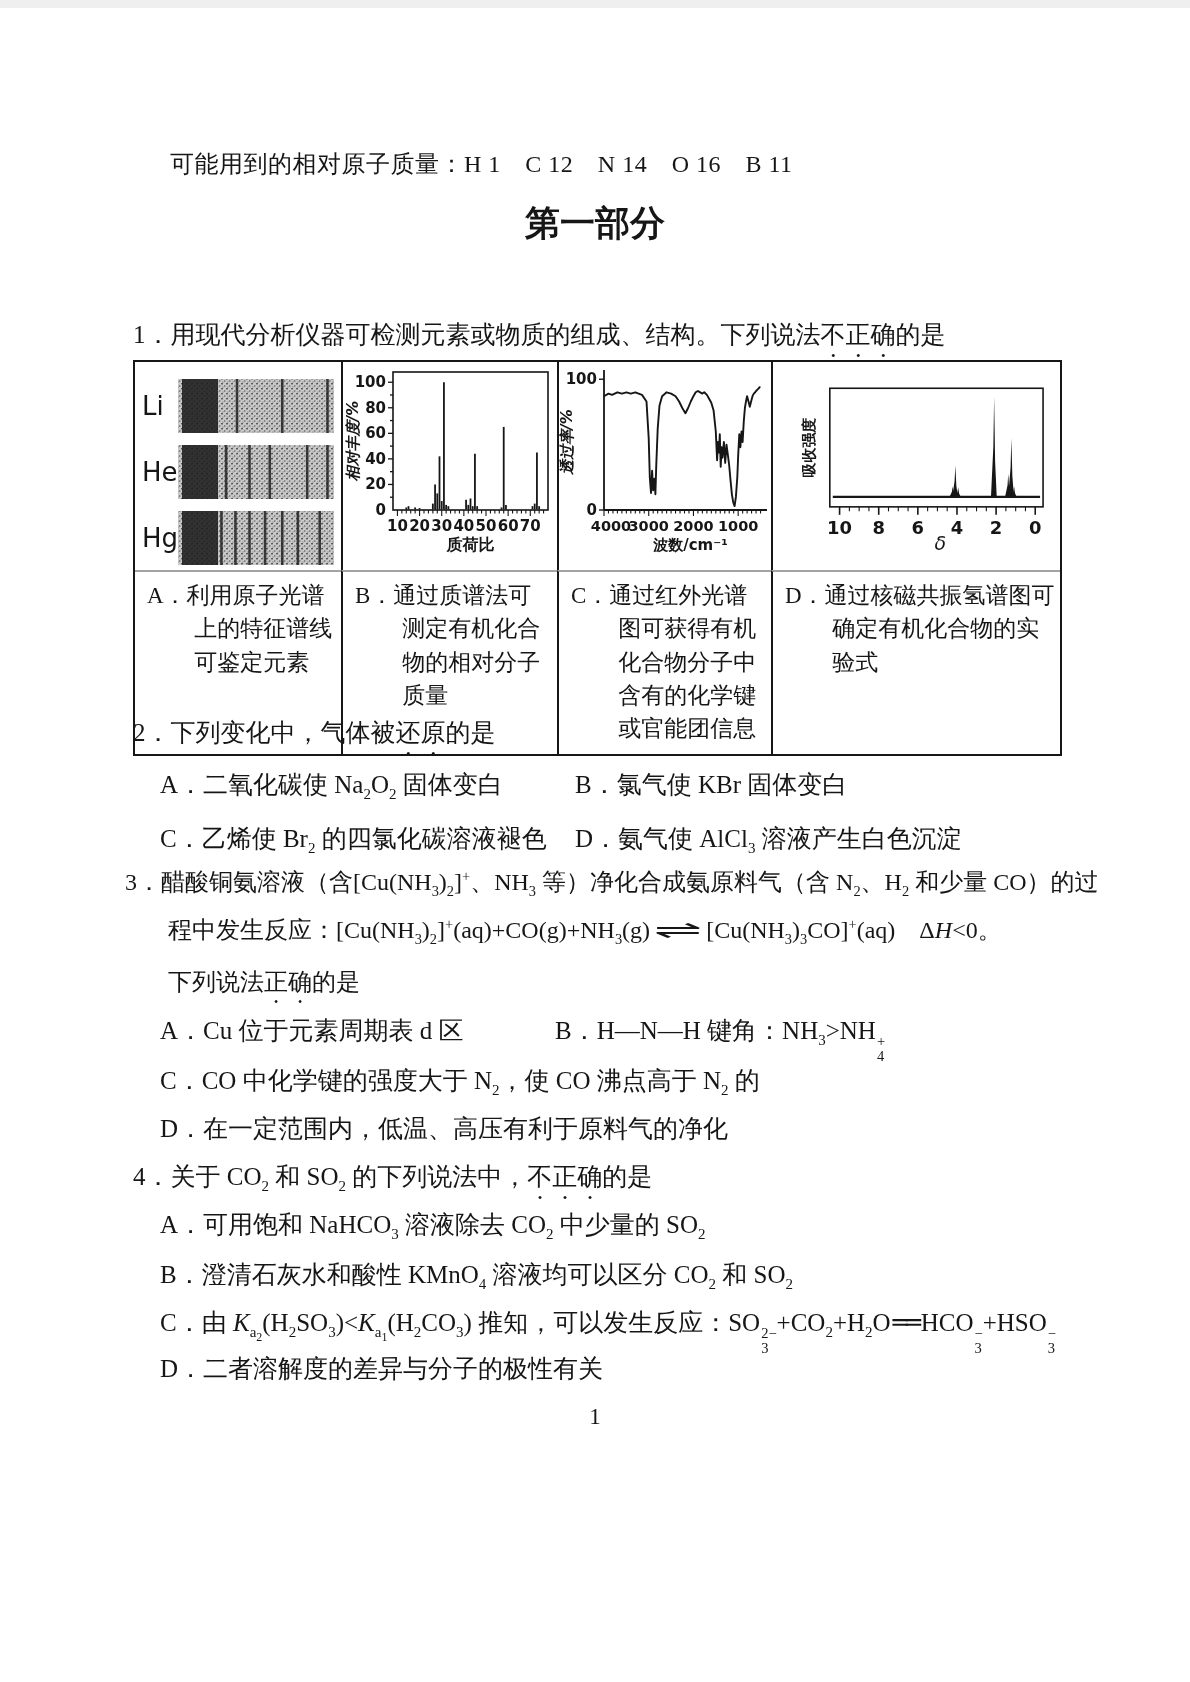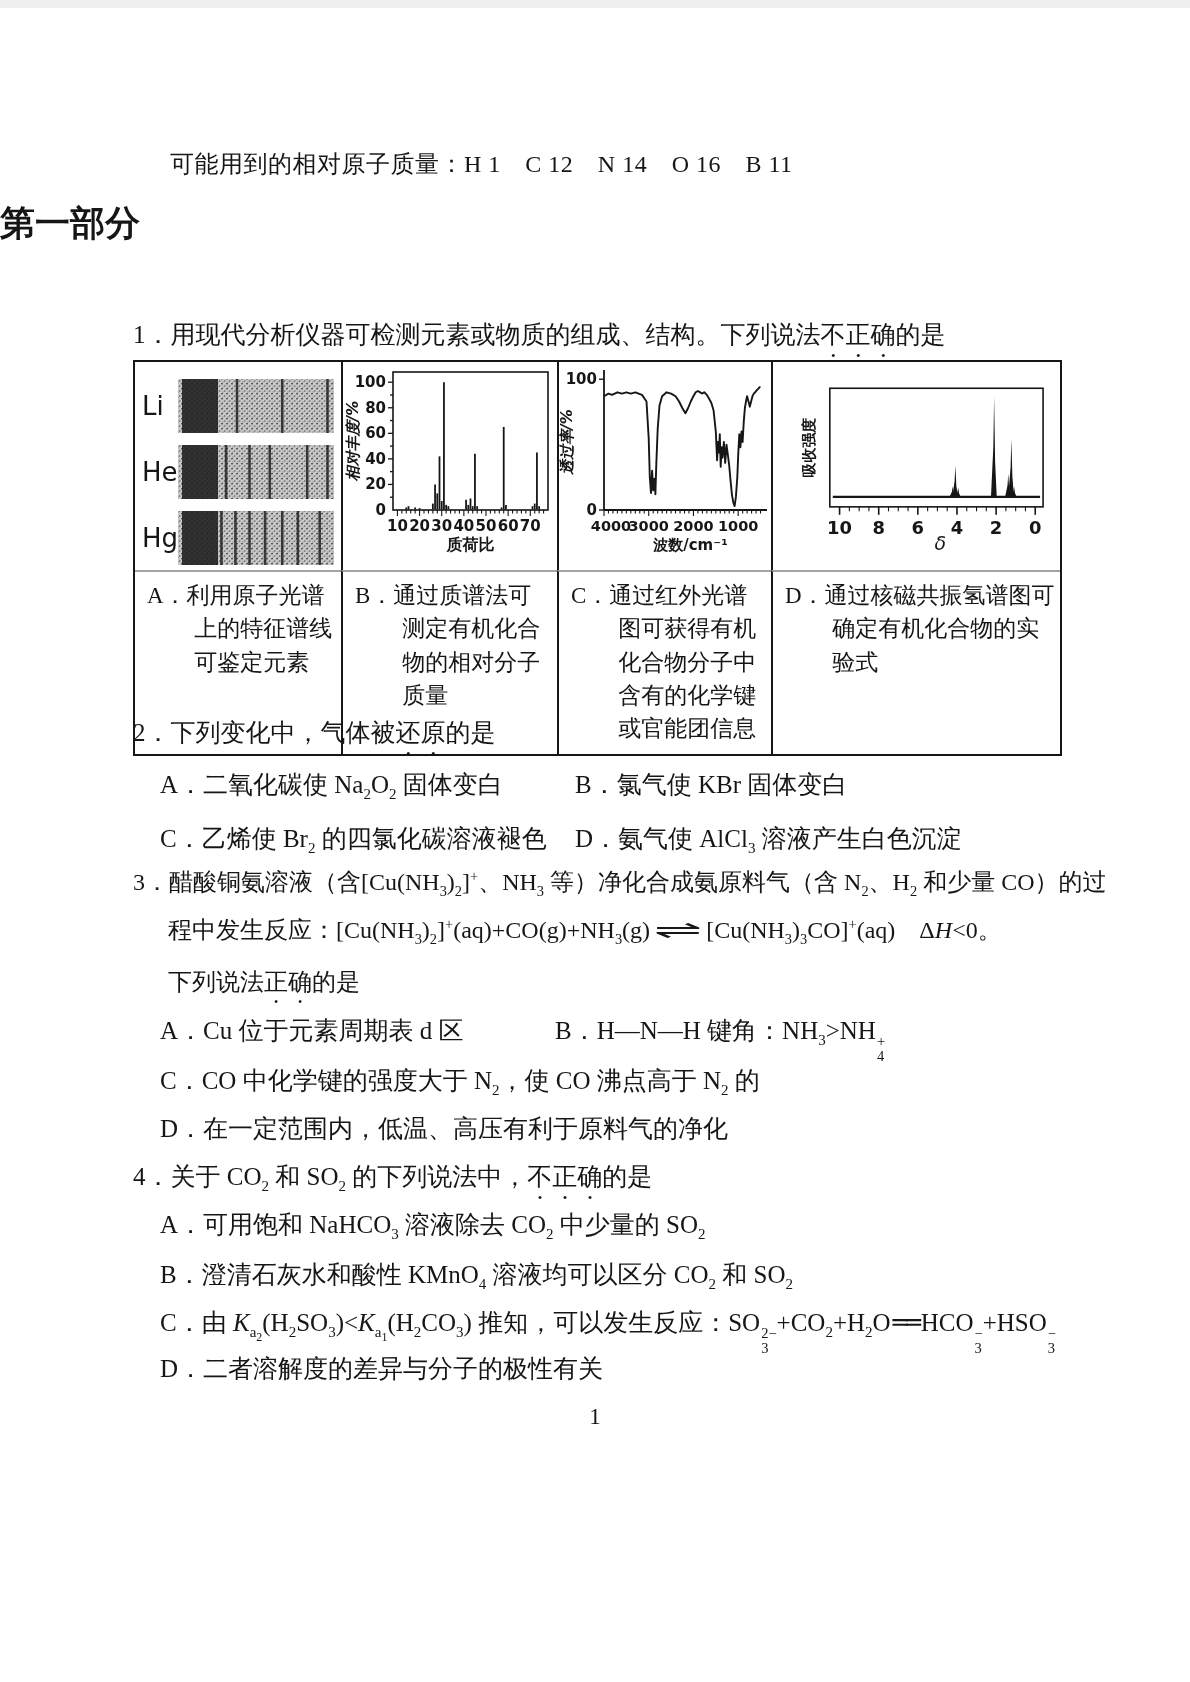--- a/index.html
+++ b/index.html
@@ -2,21 +2,21 @@
 <html><head>
 <meta charset="utf-8">
 <title>化学试卷 第1页</title>
 <style>
   *{margin:0;padding:0;box-sizing:border-box}
   body{background:#efefef}
   .page{position:relative;width:1190px;height:1682px;background:#ffffff;margin:8px auto;
         font-family:"Liberation Serif","DejaVu Sans",serif;color:#161616;overflow:hidden}
   .abs{position:absolute;white-space:nowrap}
   .masses{font-size:24px;letter-spacing:.5px}
-  .title{left:0;width:100%;font-size:35px;font-weight:bold;
+  .title{left:0;width:100%;text-align:center;font-size:35px;font-weight:bold;
          font-family:"DejaVu Sans","Liberation Sans",sans-serif}
   .intro{font-size:24px;font-weight:bold;font-family:"DejaVu Sans","Liberation Sans",sans-serif;letter-spacing:-.3px}
   .stem{font-size:25px}
   .opt{font-size:25px}
   .q3line{font-size:24px}
   .pageno{left:0;width:100%;text-align:center;font-size:23px;white-space:normal}
   sub,sup{font-size:.6em;line-height:0}
   sub sub{font-size:.8em}
   i{font-style:italic}
   .emph{-webkit-text-emphasis:dot;-webkit-text-emphasis-position:under right;
@@ -273,21 +273,21 @@
     <div class="cell tcell">C．通过红外光谱图可获得有机化合物分子中含有的化学键或官能团信息</div>
     <div class="cell tcell">D．通过核磁共振氢谱图可确定有机化合物的实验式</div>
   </div>
 
   <p class="abs stem" style="left:133px;top:708px">2．下列变化中，气体被<span class="emph">还原</span>的是</p>
   <span class="abs opt" style="left:160px;top:760px">A．二氧化碳使 Na<sub>2</sub>O<sub>2</sub> 固体变白</span>
   <span class="abs opt" style="left:575px;top:760px">B．氯气使 KBr 固体变白</span>
   <span class="abs opt" style="left:160px;top:814px">C．乙烯使 Br<sub>2</sub> 的四氯化碳溶液褪色</span>
   <span class="abs opt" style="left:575px;top:814px">D．氨气使 AlCl<sub>3</sub> 溶液产生白色沉淀</span>
 
-  <p class="abs q3line" style="left:133px;top:858px">3．醋酸铜氨溶液（含[Cu(NH<sub>3</sub>)<sub>2</sub>]<sup>+</sup>、NH<sub>3</sub> 等）净化合成氨原料气（含 N<sub>2</sub>、H<sub>2</sub> 和少量 CO）的过</p>
+  <p class="abs q3line" style="left:125px;top:858px">3．醋酸铜氨溶液（含[Cu(NH<sub>3</sub>)<sub>2</sub>]<sup>+</sup>、NH<sub>3</sub> 等）净化合成氨原料气（含 N<sub>2</sub>、H<sub>2</sub> 和少量 CO）的过</p>
   <p class="abs q3line" style="left:168px;top:906px">程中发生反应：[Cu(NH<sub>3</sub>)<sub>2</sub>]<sup>+</sup>(aq)+CO(g)+NH<sub>3</sub>(g)<span class="arr">⇌</span>[Cu(NH<sub>3</sub>)<sub>3</sub>CO]<sup>+</sup>(aq)　Δ<i>H</i>&lt;0。</p>
   <p class="abs q3line" style="left:168px;top:958px">下列说法<span class="emph">正确</span>的是</p>
   <span class="abs opt" style="left:160px;top:1006px">A．Cu 位于元素周期表 d 区</span>
   <span class="abs opt" style="left:555px;top:1006px">B．H—N—H 键角：NH<sub>3</sub>&gt;NH<span class="sc">
         <span>+</span>
         <span>4</span>
       </span></span>
   <span class="abs opt" style="left:160px;top:1056px">C．CO 中化学键的强度大于 N<sub>2</sub>，使 CO 沸点高于 N<sub>2</sub> 的</span>
   <span class="abs opt" style="left:160px;top:1104px">D．在一定范围内，低温、高压有利于原料气的净化</span>
 

